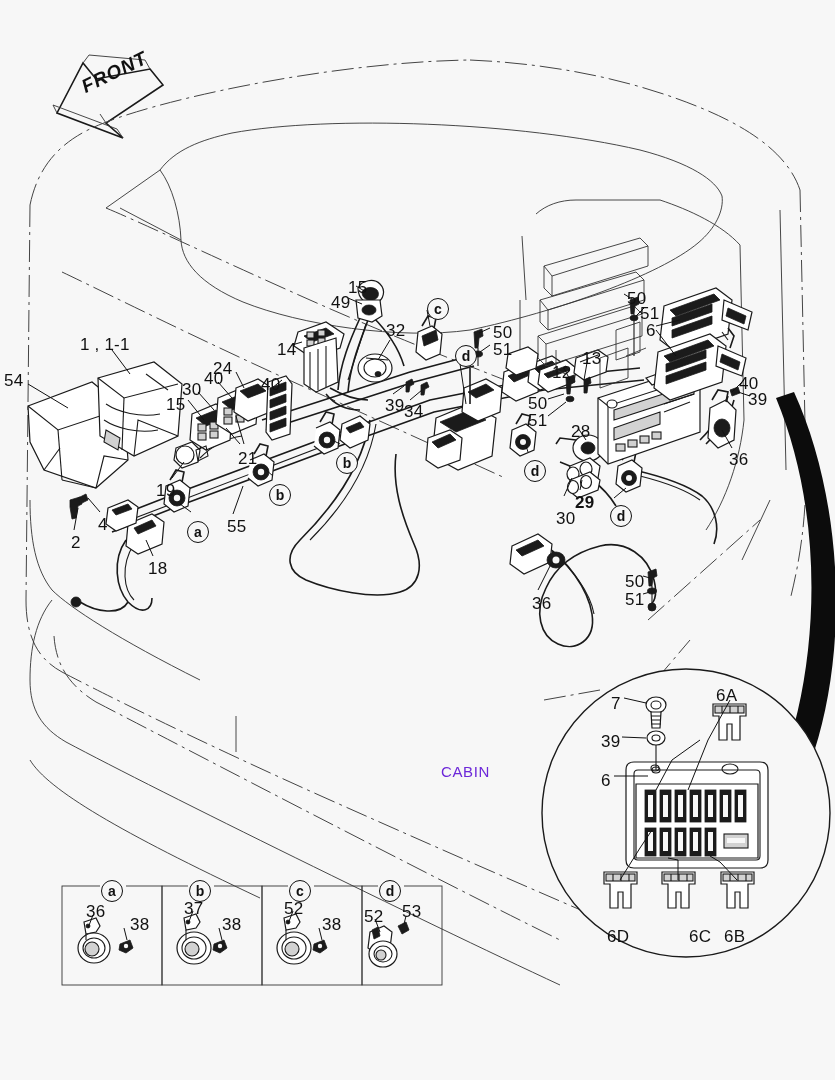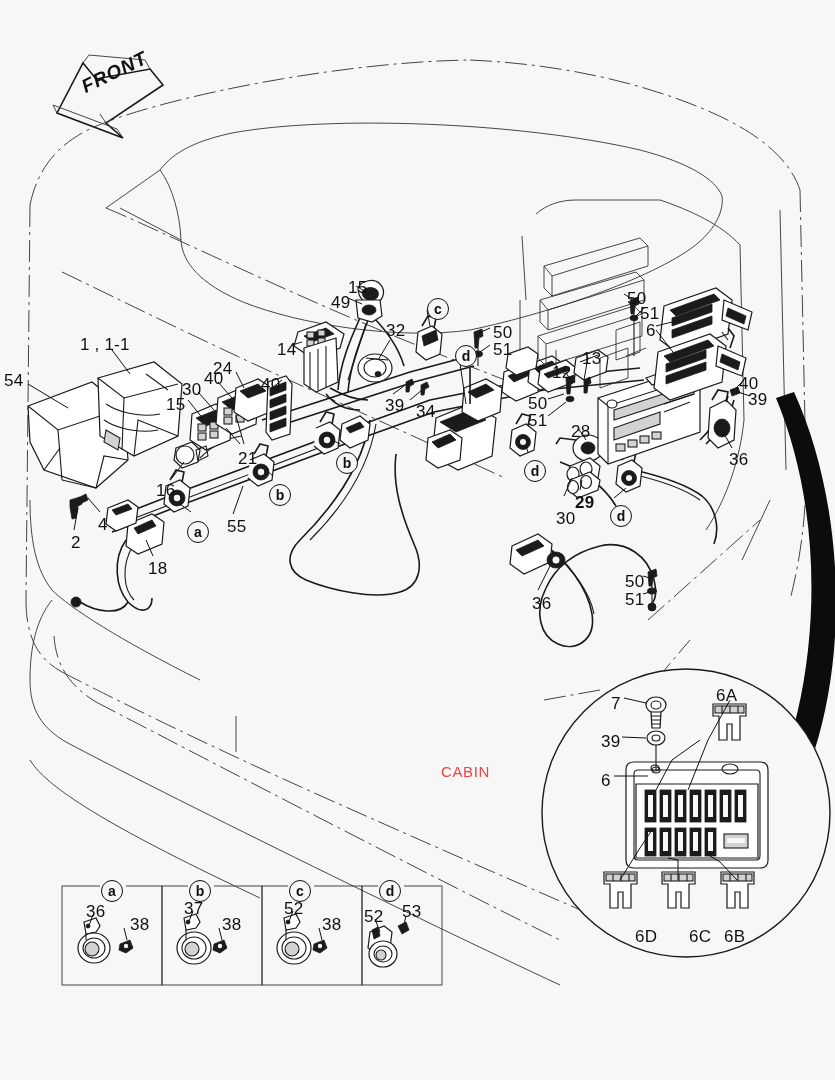--- a/index.html
+++ b/index.html
@@ -27,21 +27,21 @@
     font-size: 17px;
     color: #111;
     white-space: nowrap;
     line-height: 1;
     letter-spacing: 0.2px;
   }
   .cap {
     position: absolute;
     font-family: "Liberation Sans", sans-serif;
     font-size: 15px;
-    color: #ef4444;
+    color: #6d28d9;
     letter-spacing: 0.6px;
   }
   .circ {
     position: absolute;
     width: 22px; height: 22px;
     border: 1.6px solid #111;
     border-radius: 50%;
     background: #f7f7f7;
     font-family: "Liberation Sans", sans-serif;
     font-size: 14px;
@@ -666,31 +666,31 @@
   <div class="cap" style="left:441px; top:763px;">CABIN</div>
 
   <div class="lbl" style="left:4px;  top:372px;">54</div>
   <div class="lbl" style="left:80px; top:336px;">1 , 1-1</div>
   <div class="lbl" style="left:166px;top:396px;">15</div>
   <div class="lbl" style="left:182px;top:381px;">30</div>
   <div class="lbl" style="left:204px;top:370px;">40</div>
   <div class="lbl" style="left:213px;top:360px;">24</div>
   <div class="lbl" style="left:261px;top:376px;">40</div>
   <div class="lbl" style="left:238px;top:450px;">21</div>
-  <div class="lbl" style="left:156px;top:482px;">16</div>
+  <div class="lbl" style="left:156px;top:482px;">19</div>
   <div class="lbl" style="left:71px; top:534px;">2</div>
   <div class="lbl" style="left:98px; top:516px;">4</div>
   <div class="lbl" style="left:148px;top:560px;">18</div>
   <div class="lbl" style="left:227px;top:518px;">55</div>
   <div class="lbl" style="left:277px;top:341px;">14</div>
   <div class="lbl" style="left:348px;top:279px;">15</div>
   <div class="lbl" style="left:331px;top:294px;">49</div>
   <div class="lbl" style="left:386px;top:322px;">32</div>
   <div class="lbl" style="left:385px;top:397px;">39</div>
-  <div class="lbl" style="left:404px;top:403px;margin-left:12px;">34</div>
+  <div class="lbl" style="left:404px;top:403px;">34</div>
   <div class="lbl" style="left:493px;top:324px;">50</div>
   <div class="lbl" style="left:493px;top:341px;">51</div>
   <div class="lbl" style="left:582px;top:350px;">13</div>
   <div class="lbl" style="left:552px;top:364px;">12</div>
   <div class="lbl" style="left:528px;top:395px;">50</div>
   <div class="lbl" style="left:528px;top:412px;">51</div>
   <div class="lbl" style="left:646px;top:322px;">6</div>
   <div class="lbl" style="left:627px;top:290px;">50</div>
   <div class="lbl" style="left:640px;top:305px;">51</div>
   <div class="lbl" style="left:739px;top:375px;">40</div>
@@ -708,21 +708,21 @@
   <div class="circ" style="left:336px;top:452px;">b</div>
   <div class="circ" style="left:427px;top:298px;">c</div>
   <div class="circ" style="left:455px;top:345px;">d</div>
   <div class="circ" style="left:524px;top:460px;">d</div>
   <div class="circ" style="left:610px;top:505px;">d</div>
 
   <div class="lbl" style="left:611px;top:695px;">7</div>
   <div class="lbl" style="left:601px;top:733px;">39</div>
   <div class="lbl" style="left:601px;top:772px;">6</div>
   <div class="lbl" style="left:716px;top:687px;">6A</div>
-  <div class="lbl" style="left:607px;top:928px;margin-left:28px;">6D</div>
+  <div class="lbl" style="left:607px;top:928px;">6D</div>
   <div class="lbl" style="left:689px;top:928px;">6C</div>
   <div class="lbl" style="left:724px;top:928px;">6B</div>
 
   <div class="circ" style="left:101px;top:880px;">a</div>
   <div class="circ" style="left:189px;top:880px;">b</div>
   <div class="circ" style="left:289px;top:880px;">c</div>
   <div class="circ" style="left:379px;top:880px;">d</div>
 
   <div class="lbl" style="left:86px; top:903px;">36</div>
   <div class="lbl" style="left:130px;top:916px;">38</div>

